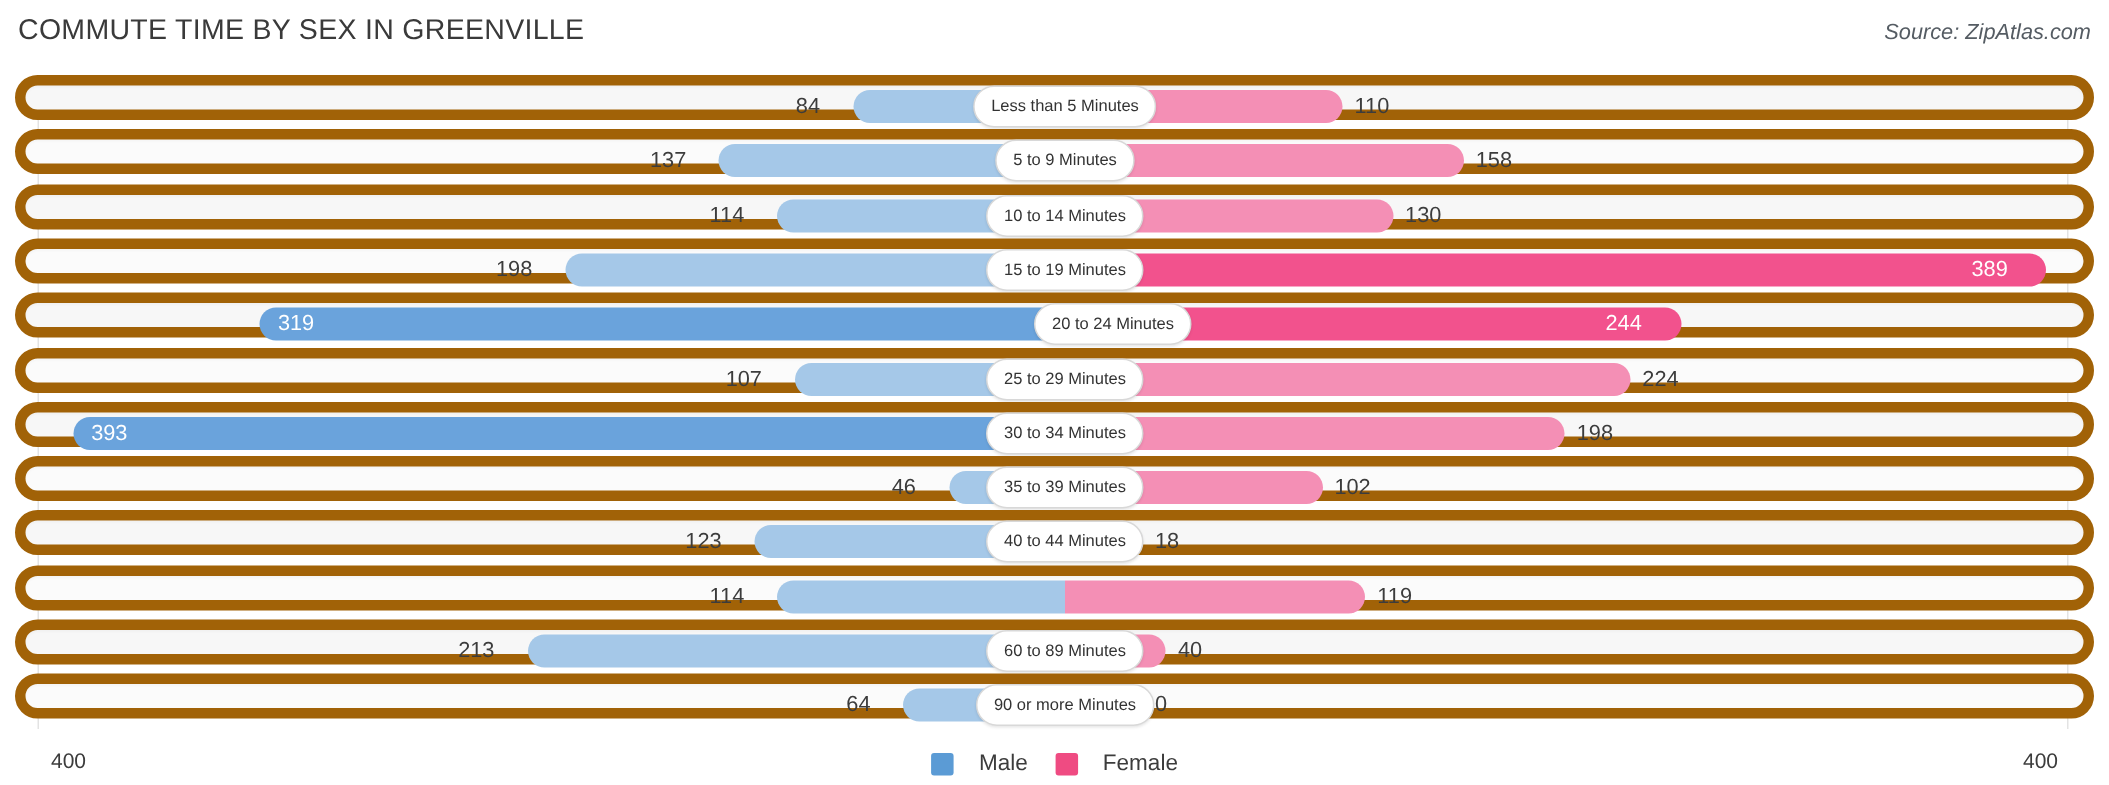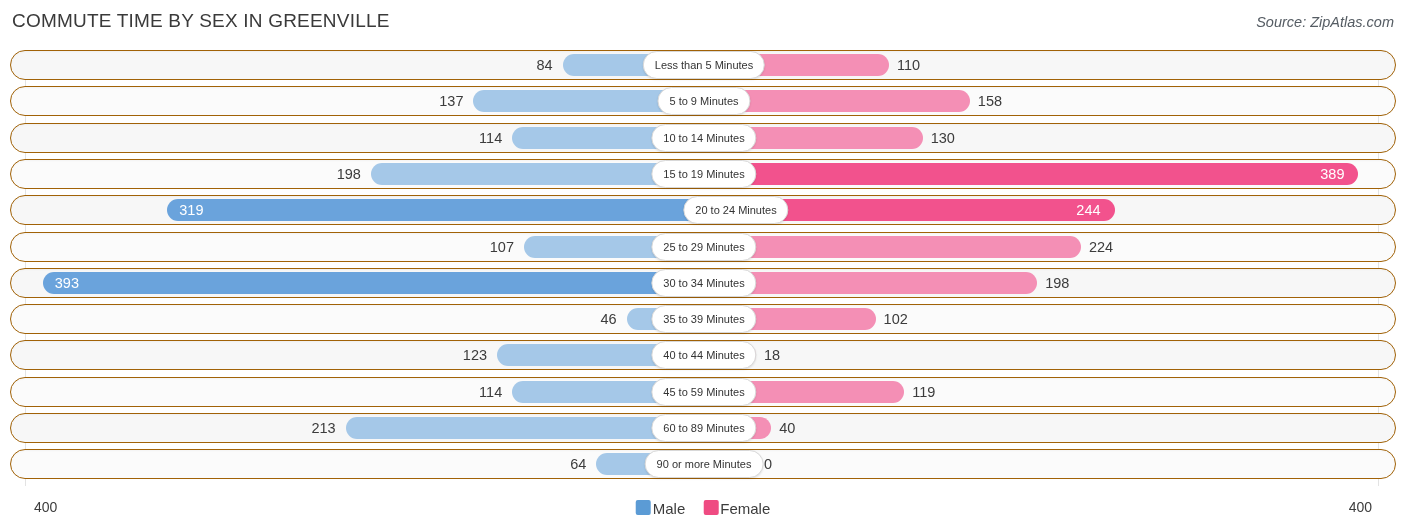--- a/index.html
+++ b/index.html
@@ -46,21 +46,21 @@
     top: 0; bottom: 0;
     width: 1px;
     background: #e3e3e3;
   }
 
   .row {
     position: absolute;
     left: 10px;
     width: 1386px;
     height: 30px;
-    border: 1px solid #a16207;
+    border: 7px solid #a16207;
     border-radius: 15px;
     background: #f7f7f7;
     box-shadow: inset 0 1px 2px rgba(0,0,0,.035);
   }
   .row.alt { background: #fbfbfb; }
 
   .bar {
     position: absolute;
     top: 3px;
     height: 22px;
@@ -117,21 +117,21 @@
   .legend {
     position: absolute;
     bottom: 6px;
     left: 50%;
     transform: translateX(-50%);
     display: flex;
     align-items: center;
     gap: 18px;
     white-space: nowrap;
   }
-  .legend-item { display: flex; align-items: flex-start; gap: 2px; }
+  .legend-item { display: flex; align-items: flex-end; gap: 17px; }
   .swatch { width: 15px; height: 15px; border-radius: 2px; }
   .legend-text { font-size: 15px; color: #3c3c3c; }
 </style>
 </head>
 <body>
 
 <div id="chart">
 
   <div class="title">COMMUTE TIME BY SEX IN GREENVILLE</div>
   <div class="source">Source: ZipAtlas.com</div>
@@ -200,21 +200,20 @@
         <div class="val" style="right: 907.947px;">123</div>
         <div class="bar bar-female" style="left: 693px; width: 52px;"></div>
         <div class="val" style="left: 753px;">18</div>
         <div class="cat" style="left: 693px;">40 to 44 Minutes</div>
       </div>
       <div class="row alt" style="top: 327px;">
         <div class="bar bar-male" style="left: 501.195px; width: 191.805px;"></div>
         <div class="val" style="right: 892.805px;">114</div>
         <div class="bar bar-female" style="left: 693px; width: 200.218px;"></div>
         <div class="val" style="left: 901.217px;">119</div>
-        <div class="cat" style="left: 693px;">45 to 59 Minutes</div>
       </div>
       <div class="row" style="top: 363px;">
         <div class="bar bar-male" style="left: 334.627px; width: 358.373px;"></div>
         <div class="val" style="right: 1059.37px;">213</div>
         <div class="bar bar-female" style="left: 693px; width: 67.3px;"></div>
         <div class="val" style="left: 768.3px;">40</div>
         <div class="cat" style="left: 693px;">60 to 89 Minutes</div>
       </div>
       <div class="row alt" style="top: 399px;">
         <div class="bar bar-male" style="left: 585.32px; width: 107.68px;"></div>

